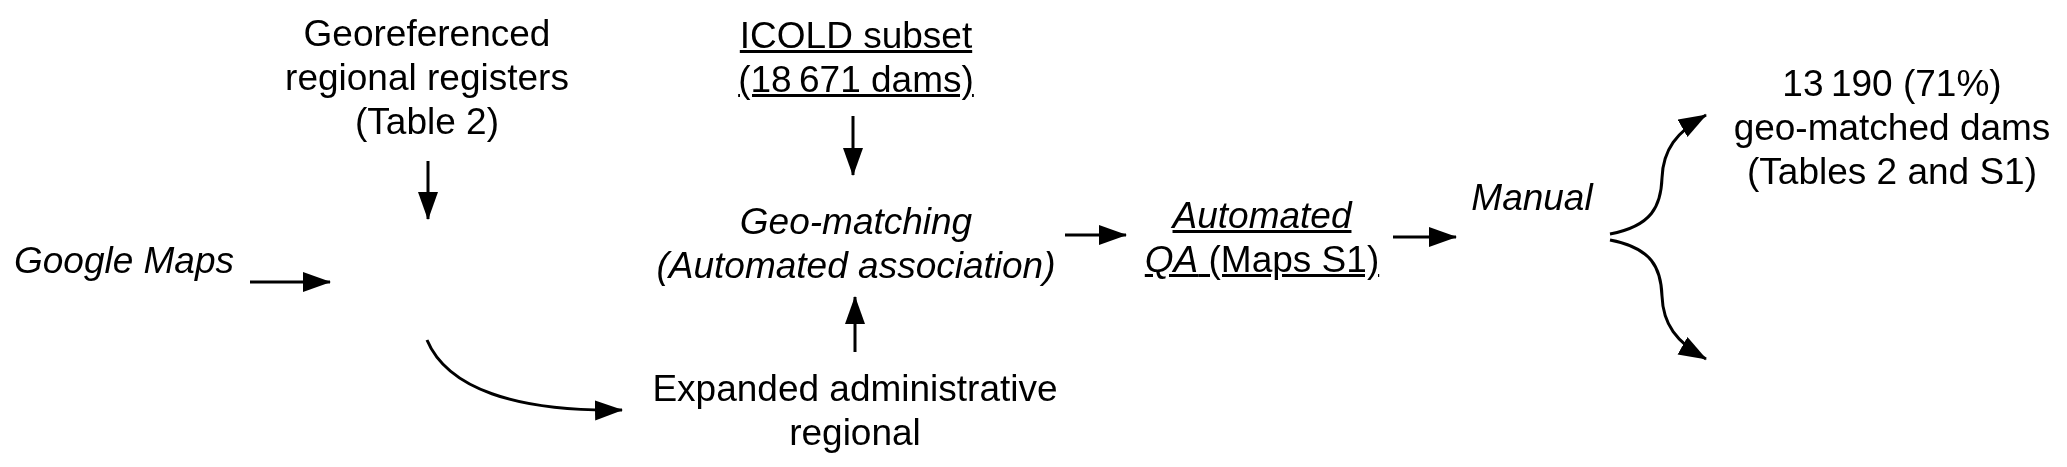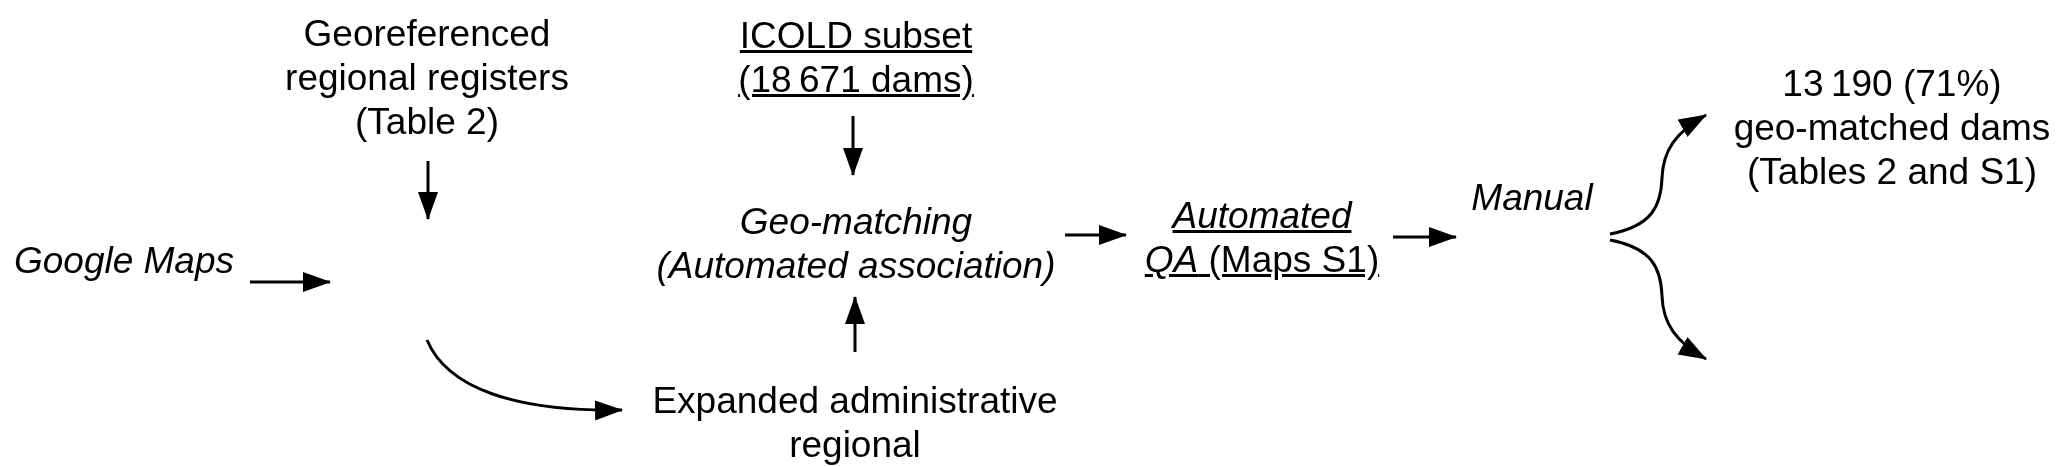--- a/index.html
+++ b/index.html
@@ -82,21 +82,21 @@
   <div class="node upright" style="left:856px; top:14px;text-decoration:underline;">
     <span class="line">ICOLD subset</span>
     <span class="line">(18 671 dams)</span>
   </div>
 
   <div class="node italic" style="left:856px; top:200px;">
     <span class="line">Geo-matching</span>
     <span class="line">(Automated association)</span>
   </div>
 
-  <div class="node upright" style="left:855px; top:379px;">
+  <div class="node upright" style="left:855px; top:367px;">
     <span class="line">Expanded administrative</span>
     <span class="line">regional</span>
   </div>
 
   <div class="node" style="left:1262px; top:194px;text-decoration:underline;">
     <span class="line italic">Automated</span>
     <span class="line">
       <span class="inline-part italic">QA</span><span class="inline-part upright"> (Maps S1)</span>
     </span>
   </div>

